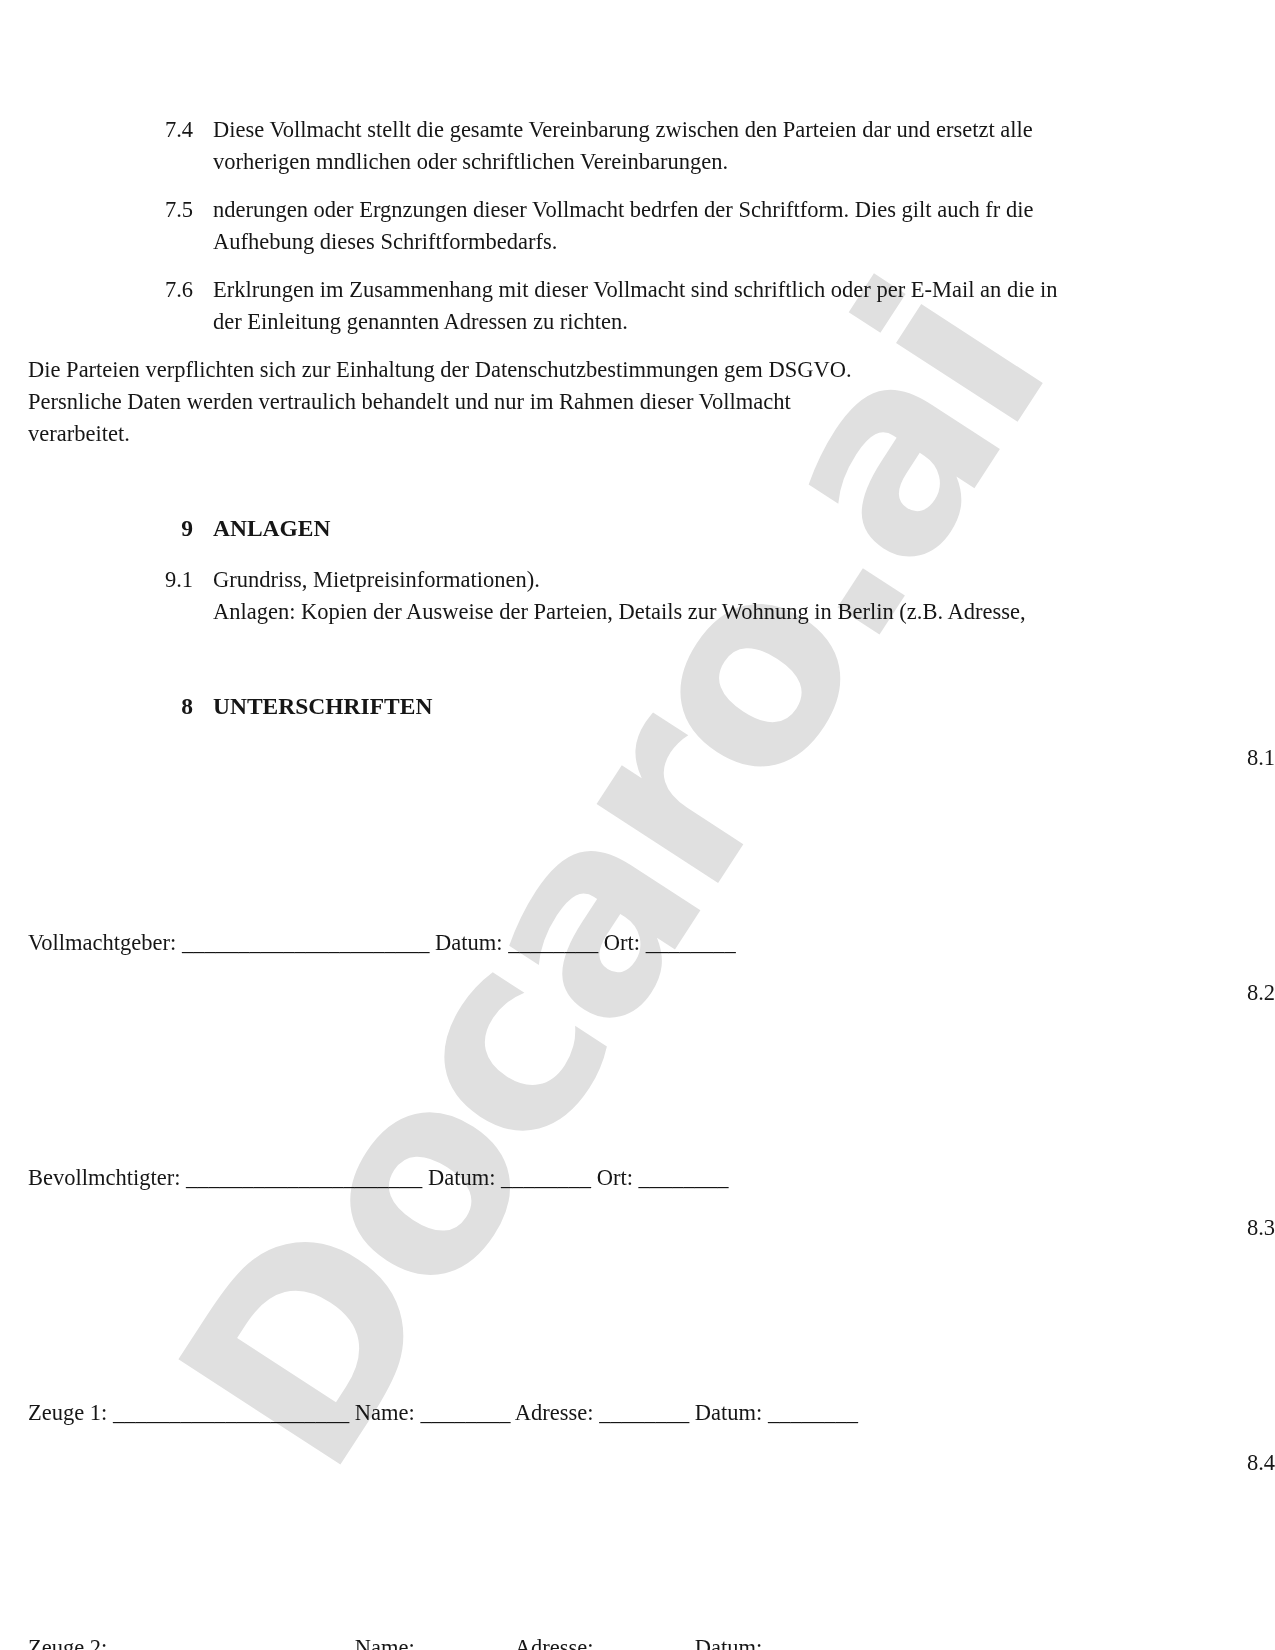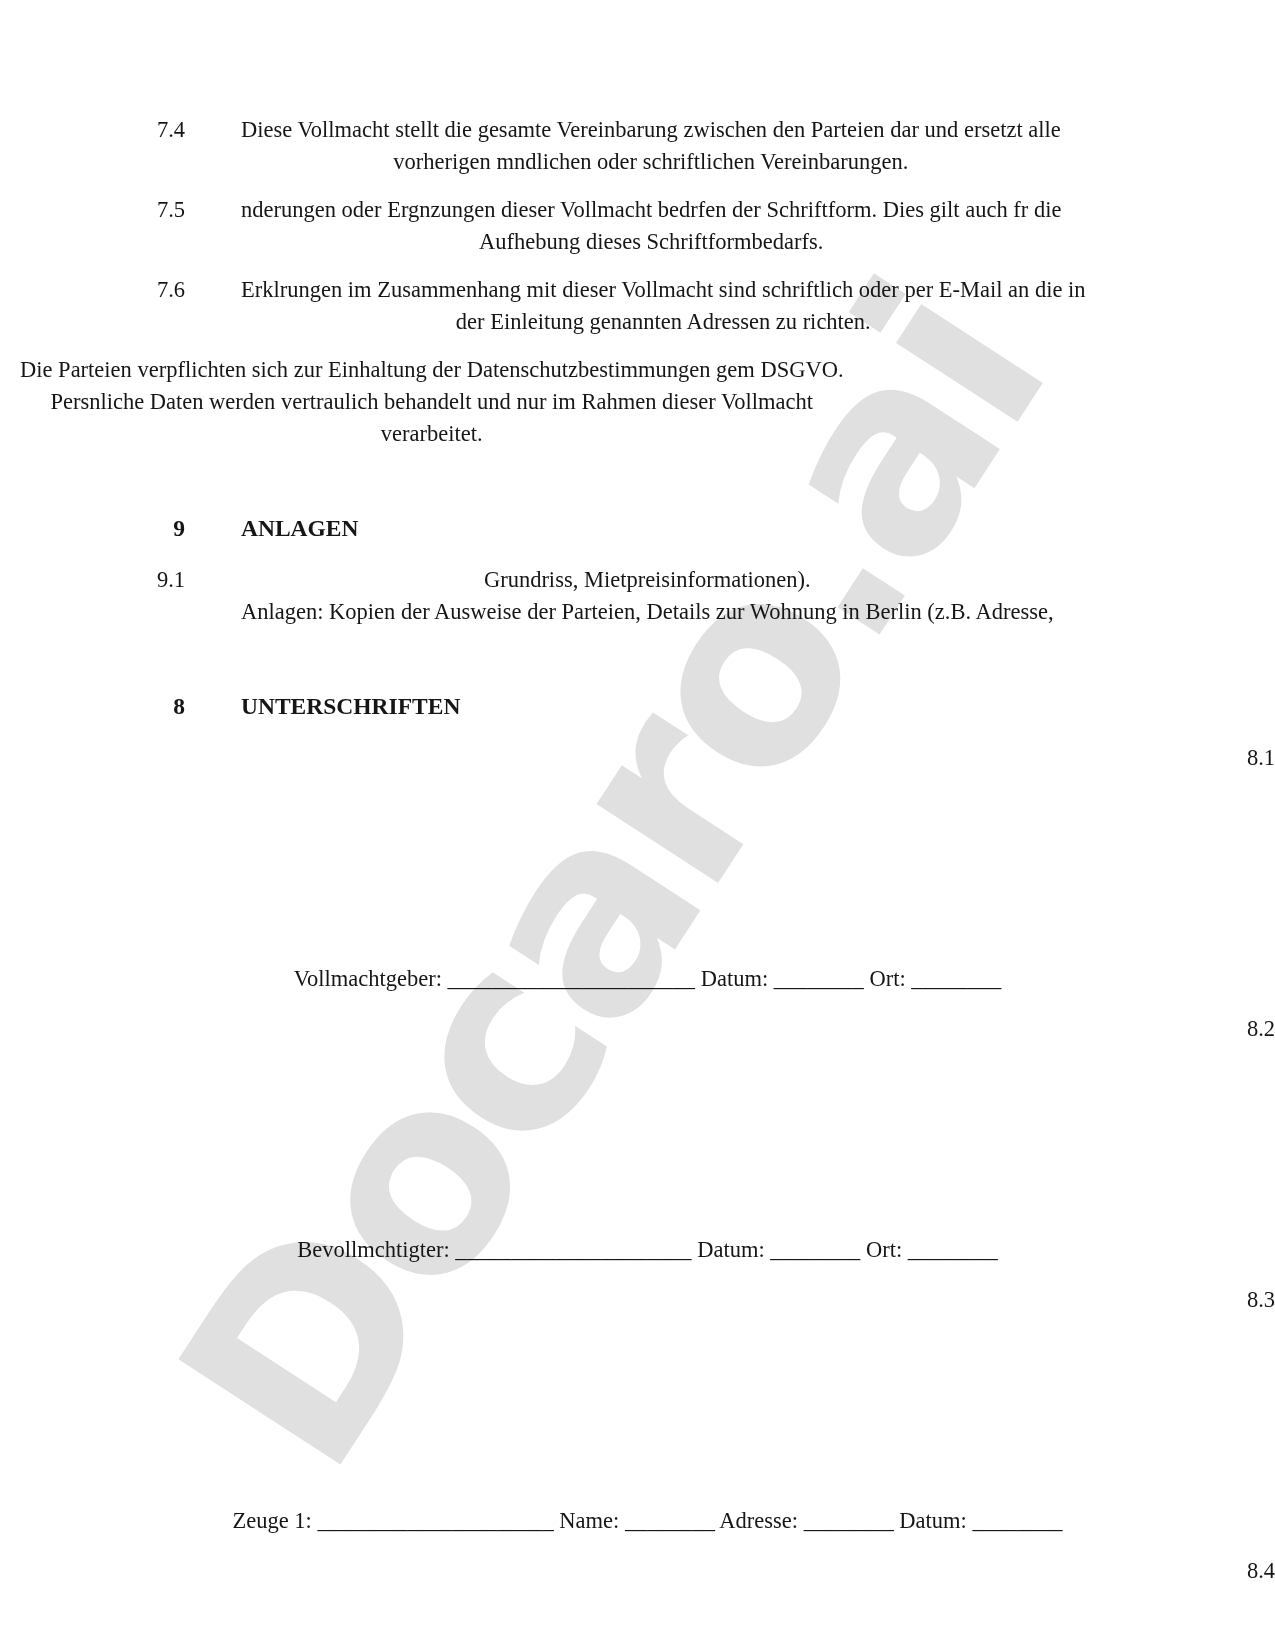--- a/index.html
+++ b/index.html
@@ -28,30 +28,30 @@
   }
   .content {
     position: absolute;
     top: 114px;
     left: 0;
     right: 0;
     z-index: 1;
     font-size: 22.5px;
     line-height: 32px;
   }
-  .row { display: flex; margin: 0 0 16px 0; gap: 36px; }
+  .row { display: flex; margin: 0 0 16px 8px; }
   .row.sig { margin-bottom: 18px; flex-direction: column; }
   .row.heading {
     margin-top: 62px;
     margin-bottom: 20px;
     font-weight: 700;
     font-size: 23.5px;
   }
   .num { flex: 0 0 185px; text-align: right; }
-  .txt { margin-left: 20px; text-align: center; }
+  .txt { margin-left: 20px; }
   .line { display: block; white-space: nowrap; }
 </style>
 </head>
 <body>
 
 <div class="page" style="color: rgb(22, 22, 22);">
   <div class="watermark" style="color: rgb(224, 224, 224);">Docaro.ai</div>
   <main class="content" id="content">
   <div class="row clause">
     <span class="num">7.4</span>

